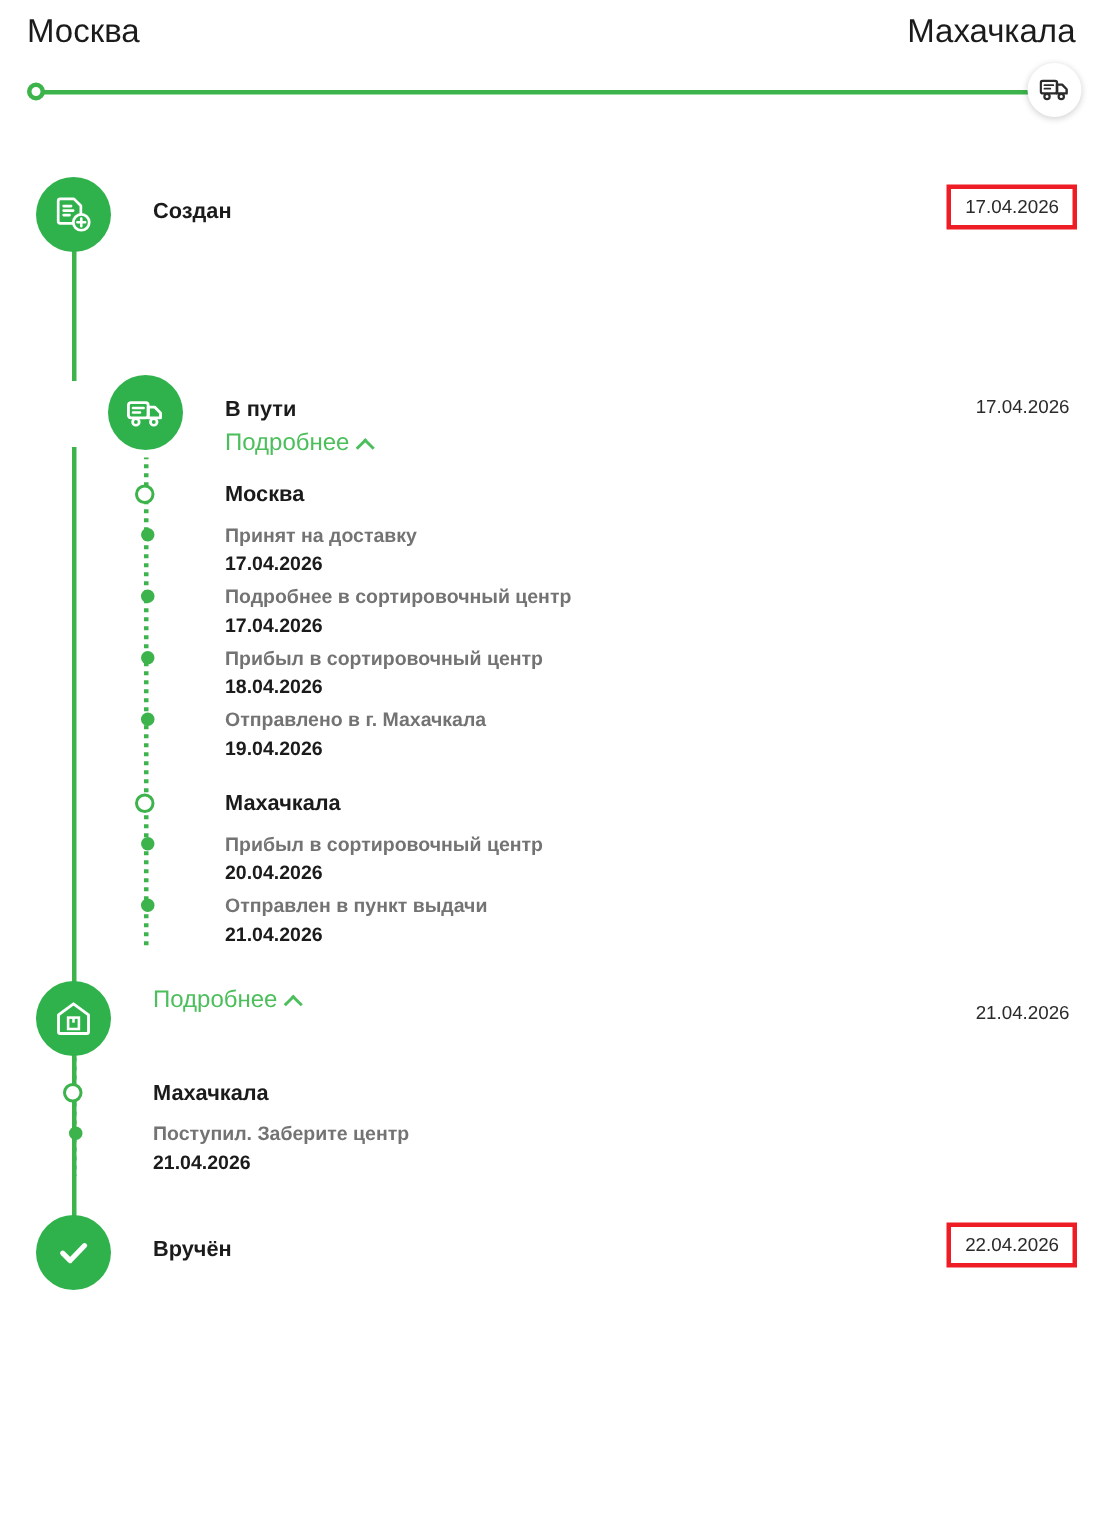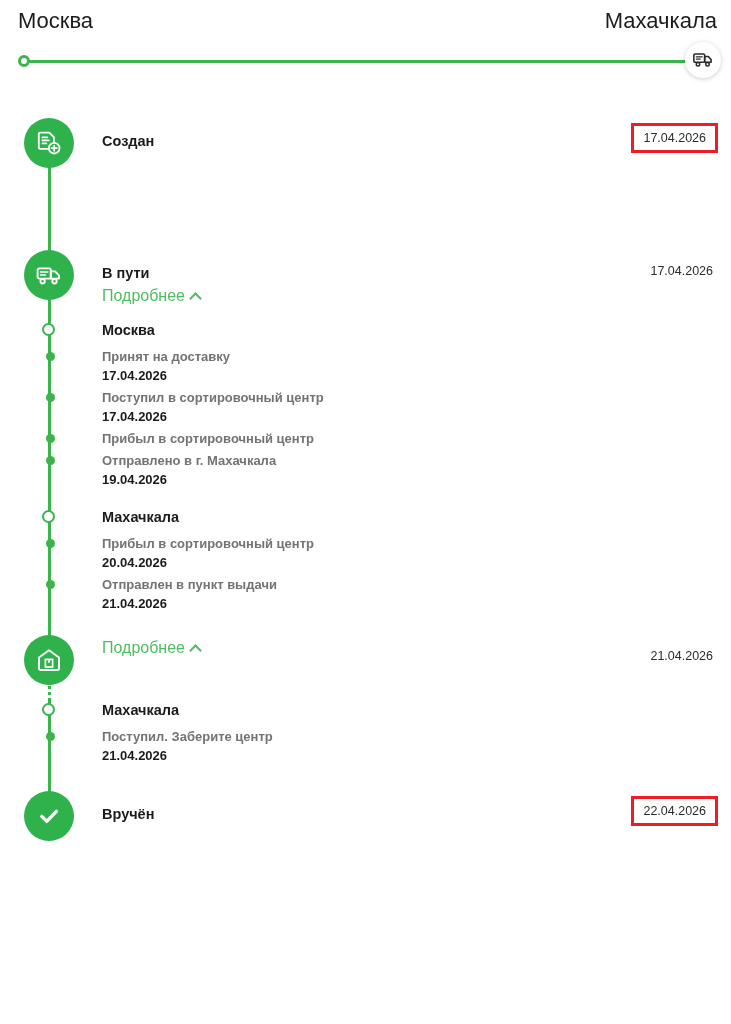--- a/index.html
+++ b/index.html
@@ -271,21 +271,21 @@
           <path d="M18.2 15.6v5.2M15.6 18.2h5.2" stroke="#fff" stroke-width="1.7" stroke-linecap="round"></path>
         </svg>
       </div>
       <div class="stage-body">
         <div class="stage-title">Создан</div>
       </div>
       <div class="stage-date highlighted">17.04.2026</div>
     </div>
   </div>
 
-  <div class="stage" style="margin-top:82px;">
+  <div class="stage" style="margin-top:82px;margin-left:48px;">
     <div class="stage-row">
       <div class="node">
         <svg width="26" height="21" viewBox="0 0 26 21" fill="none">
           <rect x="1.6" y="3.4" width="13.2" height="10.2" rx="1.7" stroke="#fff" stroke-width="1.9"></rect>
           <path d="M14.8 6.4h4.3l3.9 3.9v3.3h-8.2z" stroke="#fff" stroke-width="1.9" stroke-linejoin="round"></path>
           <circle cx="6.6" cy="16.3" r="2.2" fill="#2fb24c" stroke="#fff" stroke-width="1.8"></circle>
           <circle cx="18.5" cy="16.3" r="2.2" fill="#2fb24c" stroke="#fff" stroke-width="1.8"></circle>
           <path d="M4.6 7h7.2M4.6 10h4.8" stroke="#fff" stroke-width="1.6" stroke-linecap="round"></path>
         </svg>
       </div>
@@ -304,26 +304,27 @@
 
       <div class="city-group">
         <div class="city-name"><span class="city-marker"></span>Москва</div>
         <div class="event">
           <span class="event-marker"></span>
           <div class="event-text">Принят на доставку</div>
           <div class="event-date">17.04.2026</div>
         </div>
         <div class="event">
           <span class="event-marker"></span>
-          <div class="event-text">Поступил в сортировочный центр</div>
+          <div class="event-text">Подробнее в сортировочный центр</div>
           <div class="event-date">17.04.2026</div>
         </div>
         <div class="event">
           <span class="event-marker"></span>
           <div class="event-text">Прибыл в сортировочный центр</div>
+          <div class="event-date">18.04.2026</div>
         </div>
         <div class="event">
           <span class="event-marker"></span>
           <div class="event-text">Отправлено в г. Махачкала</div>
           <div class="event-date">19.04.2026</div>
         </div>
       </div>
 
       <div class="city-gap"></div>
 

